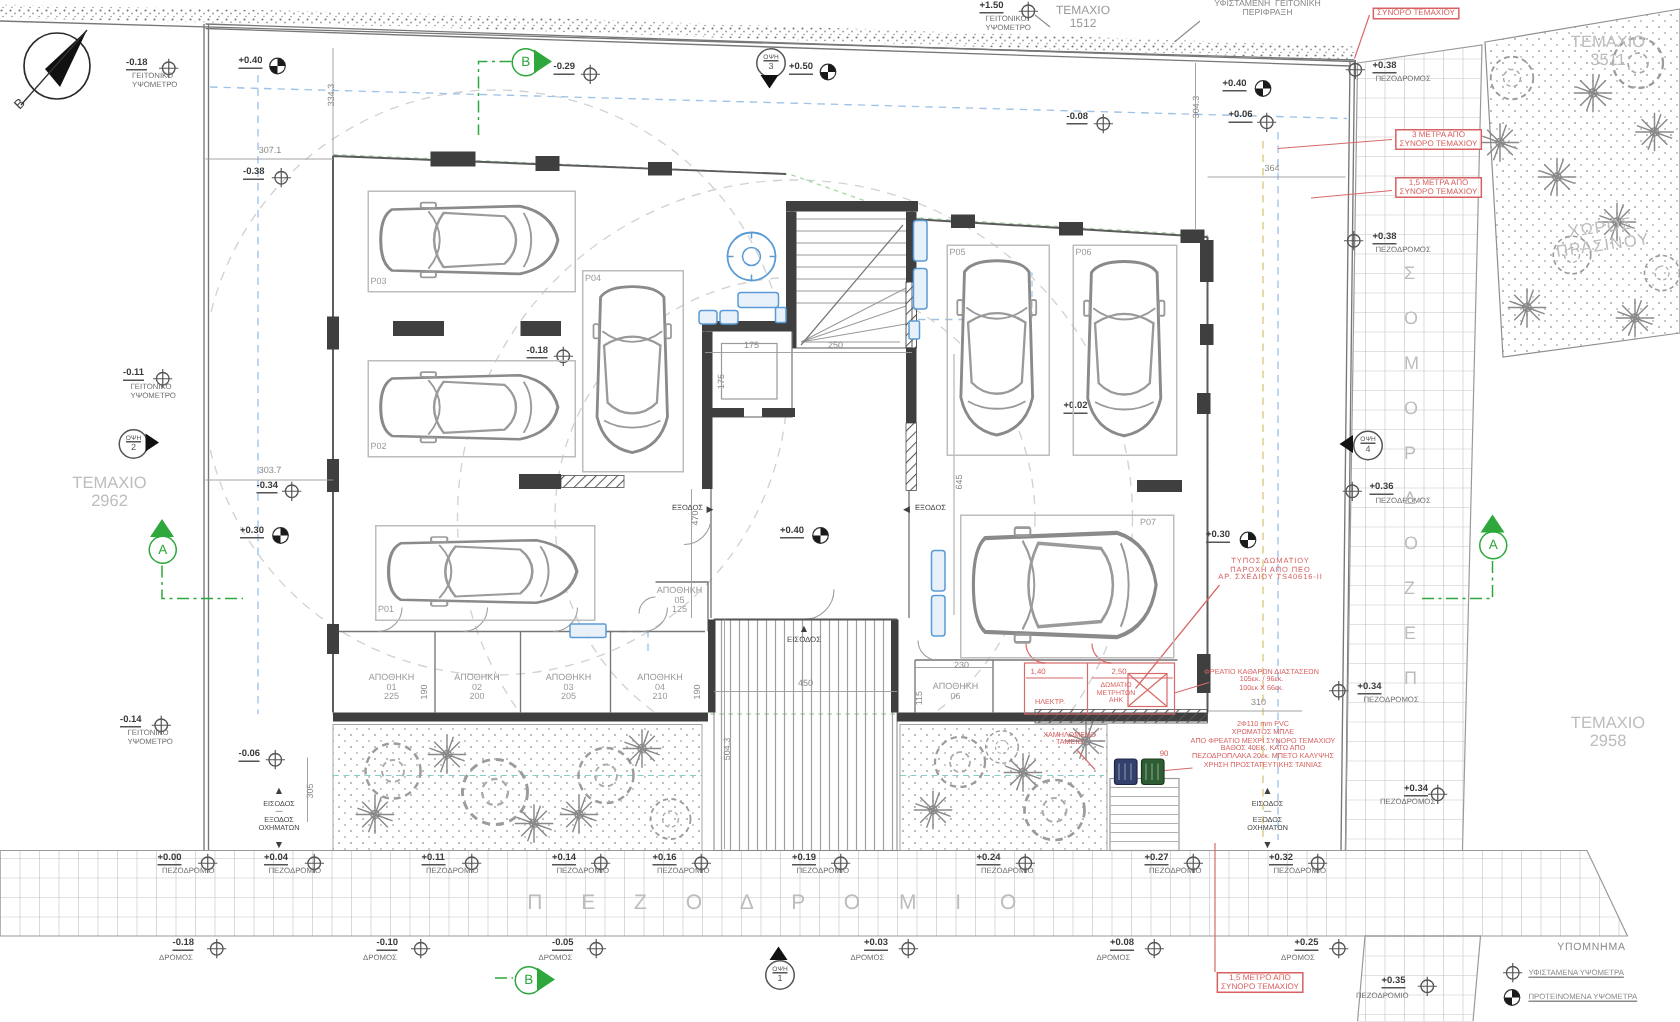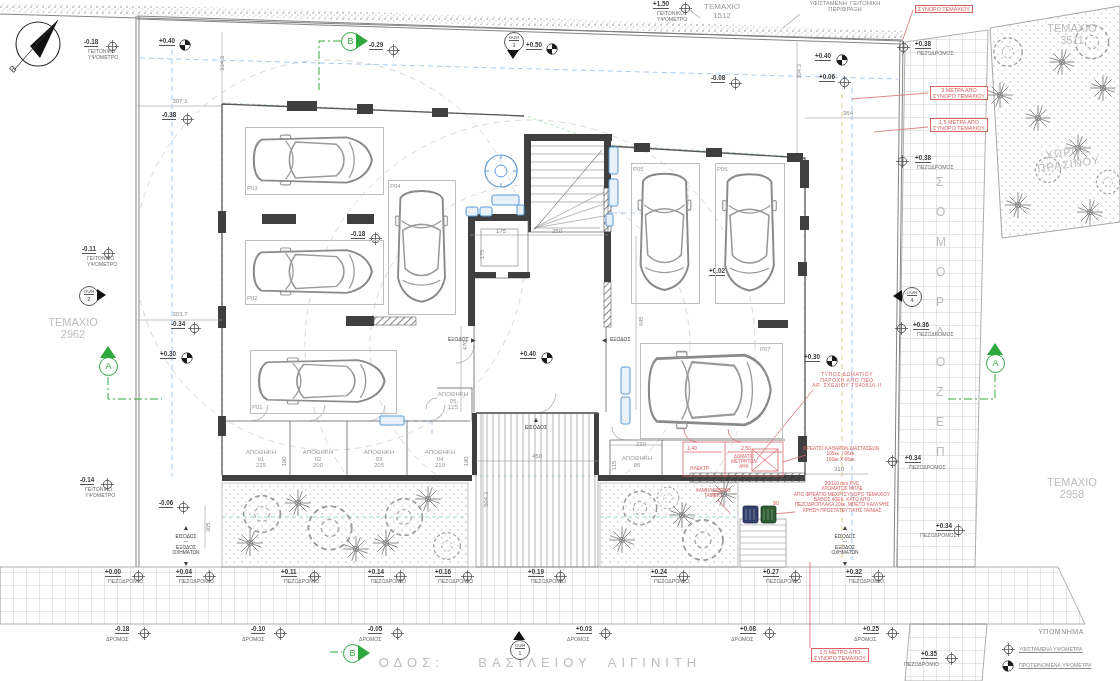--- a/index.html
+++ b/index.html
@@ -327,21 +327,21 @@
       <div class="lbl" style="left: 1072px; top: 22px; color: rgb(189, 189, 189); font-size: 11px; text-align: center; transform: translateX(-50%);">ΤΕΜΑΧΙΟ
 3511</div>
       <div class="lbl" style="left: 73px; top: 316px; color: rgb(189, 189, 189); font-size: 11px; text-align: center; transform: translateX(-50%);">ΤΕΜΑΧΙΟ
 2962</div>
       <div class="lbl" style="left: 1072px; top: 476px; color: rgb(189, 189, 189); font-size: 11px; text-align: center; transform: translateX(-50%);">ΤΕΜΑΧΙΟ
 2958</div>
       <div class="lbl" style="left: 1068px; top: 146px; color: rgb(189, 189, 189); font-size: 11px; letter-spacing: 1px; text-align: center; transform: translateX(-50%) rotate(-8deg);">ΧΩΡΟΣ
 ΠΡΑΣΙΝΟΥ</div>
       <div class="lbl" style="left: 845px; top: 0px; color: rgb(138, 138, 138); font-size: 5.8px; text-align: center; transform: translateX(-50%);">ΥΦΙΣΤΑΜΕΝΗ  ΓΕΙΤΟΝΙΚΗ
 ΠΕΡΙΦΡΑΞΗ</div>
-      <div class="lbl" style="left: 540px; top: 656px; color: rgb(189, 189, 189); font-size: 13px; letter-spacing: 5px; text-align: center; transform: translateX(-50%);">ΟΔΟΣ:    ΒΑΣΙΛΕΙΟΥ  ΑΙΓΙΝΙΤΗ</div>
+      <div class="lbl" style="left: 520px; top: 594px; color: rgb(189, 189, 189); font-size: 14px; letter-spacing: 11px; text-align: center; transform: translateX(-50%);">Π Ε Ζ Ο Δ Ρ Ο Μ Ι Ο</div>
       <div class="lbl" style="left: 536px; top: 425px; color: rgb(63, 63, 63); font-size: 5.2px; text-align: center; transform: translateX(-50%);">ΕΙΣΟΔΟΣ</div>
       <div class="lbl" style="left: 536px; top: 416px; color: rgb(63, 63, 63); font-size: 7px; text-align: center; transform: translateX(-50%);">▲</div>
       <div class="lbl" style="left: 186px; top: 534px; color: rgb(63, 63, 63); font-size: 4.8px; text-align: center; transform: translateX(-50%);">ΕΙΣΟΔΟΣ
 —
 ΕΞΟΔΟΣ
 ΟΧΗΜΑΤΩΝ</div>
       <div class="lbl" style="left: 186px; top: 524px; color: rgb(63, 63, 63); font-size: 7px; text-align: center; transform: translateX(-50%);">▲</div>
       <div class="lbl" style="left: 186px; top: 560px; color: rgb(63, 63, 63); font-size: 7px; text-align: center; transform: translateX(-50%);">▼</div>
       <div class="lbl" style="left: 845px; top: 534px; color: rgb(63, 63, 63); font-size: 4.8px; text-align: center; transform: translateX(-50%);">ΕΙΣΟΔΟΣ
 —

